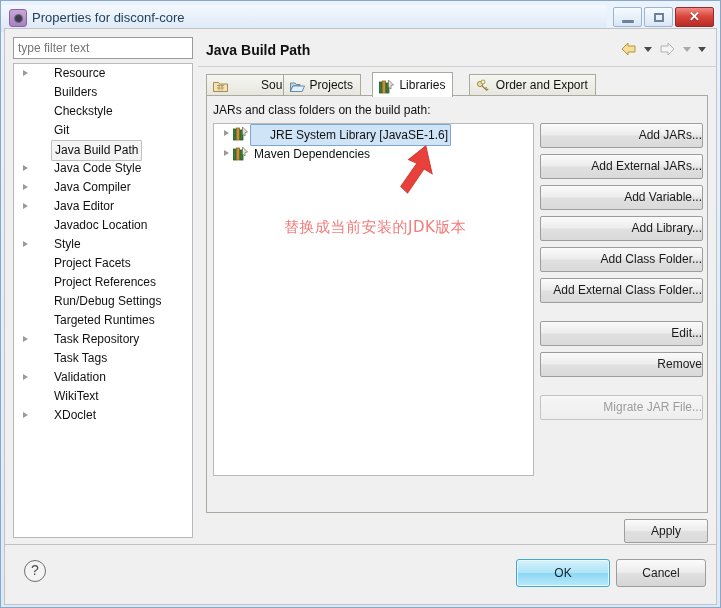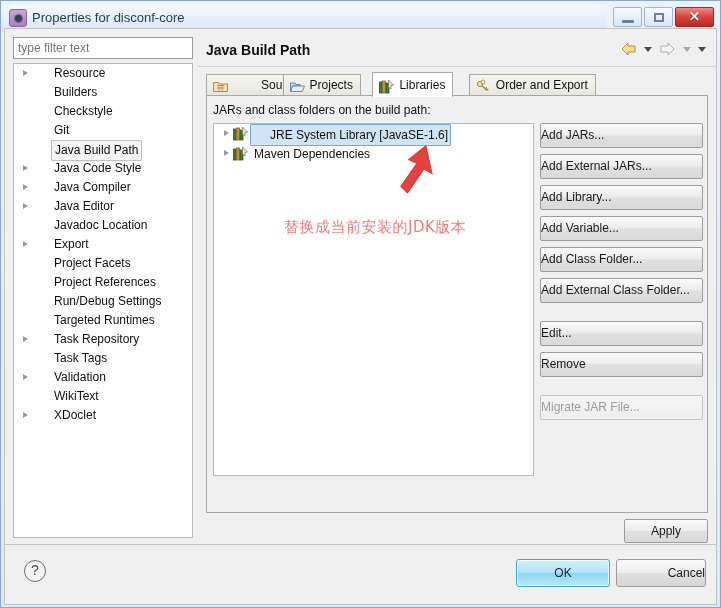--- a/index.html
+++ b/index.html
@@ -188,21 +188,21 @@
 
   
   #btncol {
     position: absolute; left: 333px; top: 27px; width: 163px;
   }
   .sbtn {
     width: 163px; height: 25px; margin-bottom: 6px;
     background: linear-gradient(180deg,#fbfbfb 0%,#ececec 48%,#e0e0e0 52%,#dadada 100%);
     border: 1px solid #9d9d9d; border-radius: 2px;
     font-family: "Liberation Sans", sans-serif; font-size: 12px; color: #1a1a1a;
-    text-align: left; line-height: 23px;
+    text-align: right; line-height: 23px;
     white-space: nowrap; overflow: hidden;
   }
   .sbtn.gap { margin-top: 18px; }
   .sbtn.disabled { color: #9c9c9c;
     background: linear-gradient(180deg,#f6f6f6,#eeeeee);
     border-color: #c4c4c4; }
 
   
   #apply {
     position: absolute; right: 8px; top: 489px;
@@ -253,21 +253,21 @@
     position: absolute; left: 511px; top: 14px; width: 94px; height: 28px;
     background: linear-gradient(180deg,#d6f1fb 0%,#aee4f7 48%,#8cd8f3 52%,#b9e9fb 100%);
     border: 1px solid #3fa9d4; border-radius: 3px;
     box-shadow: inset 0 0 0 1px #eafaff;
     font-size: 12px; color: #10232e; text-align:center; line-height: 26px;
   }
   #cancel {
     position: absolute; left: 611px; top: 14px; width: 90px; height: 28px;
     background: linear-gradient(180deg,#fbfbfb 0%,#ececec 48%,#e0e0e0 52%,#d6d6d6 100%);
     border: 1px solid #9d9d9d; border-radius: 3px;
-    font-size: 12px; color: #1a1a1a; text-align:right; line-height: 26px;
+    font-size: 12px; color: #1a1a1a; text-align:center; line-height: 26px;
   }
 
   
   #annot-text {
     position: absolute; left: 283px; top: 217px;
     font-size: 15px; color: #f27c7c;
     font-family: "DejaVu Sans", sans-serif;
     white-space: nowrap;
     letter-spacing: 0.5px;
   }
@@ -302,21 +302,21 @@
     <div id="tree-pane">
         <div class="tnode"><div class="arrow"></div><span class="lbl">Resource</span></div>
         <div class="tnode"><span class="lbl">Builders</span></div>
         <div class="tnode"><span class="lbl">Checkstyle</span></div>
         <div class="tnode"><span class="lbl">Git</span></div>
         <div class="tnode sel"><span class="lbl">Java Build Path</span></div>
         <div class="tnode"><div class="arrow"></div><span class="lbl">Java Code Style</span></div>
         <div class="tnode"><div class="arrow"></div><span class="lbl">Java Compiler</span></div>
         <div class="tnode"><div class="arrow"></div><span class="lbl">Java Editor</span></div>
         <div class="tnode"><span class="lbl">Javadoc Location</span></div>
-        <div class="tnode"><div class="arrow"></div><span class="lbl">Export</span></div>
+        <div class="tnode"><div class="arrow"></div><span class="lbl">Style</span></div>
         <div class="tnode"><span class="lbl">Project Facets</span></div>
         <div class="tnode"><span class="lbl">Project References</span></div>
         <div class="tnode"><span class="lbl">Run/Debug Settings</span></div>
         <div class="tnode"><span class="lbl">Targeted Runtimes</span></div>
         <div class="tnode"><div class="arrow"></div><span class="lbl">Task Repository</span></div>
         <div class="tnode"><span class="lbl">Task Tags</span></div>
         <div class="tnode"><div class="arrow"></div><span class="lbl">Validation</span></div>
         <div class="tnode"><span class="lbl">WikiText</span></div>
         <div class="tnode"><div class="arrow"></div><span class="lbl">XDoclet</span></div>
       </div>
@@ -393,22 +393,22 @@
             <div class="lnode"><div class="arrow"></div><span class="libico"><svg width="15" height="14" viewBox="0 0 15 14">
                   <rect x="0" y="2" width="3" height="11" fill="#3c7a3c" stroke="#2a5a2a" stroke-width="0.8"></rect>
                   <rect x="3.5" y="1" width="3" height="12" fill="#c8912f" stroke="#8f6520" stroke-width="0.8"></rect>
                   <rect x="7" y="3" width="3" height="10" fill="#3c7a3c" stroke="#2a5a2a" stroke-width="0.8"></rect>
                   <path d="M9.5 0 L14.5 5 L12 5.5 L12 9 L9.5 7 Z" fill="#e8e4d2" stroke="#7b7b6c" stroke-width="0.8"></path>
                 </svg></span><span class="ltxt">Maven Dependencies</span></div>
           </div>
         <div id="btncol">
             <div class="sbtn">Add JARs...</div>
             <div class="sbtn">Add External JARs...</div>
+            <div class="sbtn">Add Variable...</div>
             <div class="sbtn">Add Library...</div>
-            <div class="sbtn">Add Variable...</div>
             <div class="sbtn">Add Class Folder...</div>
             <div class="sbtn">Add External Class Folder...</div>
             <div class="sbtn gap">Edit...</div>
             <div class="sbtn">Remove</div>
             <div class="sbtn disabled gap">Migrate JAR File...</div>
           </div>
       </div>
 
       <div id="apply">Apply</div>
     </div>

